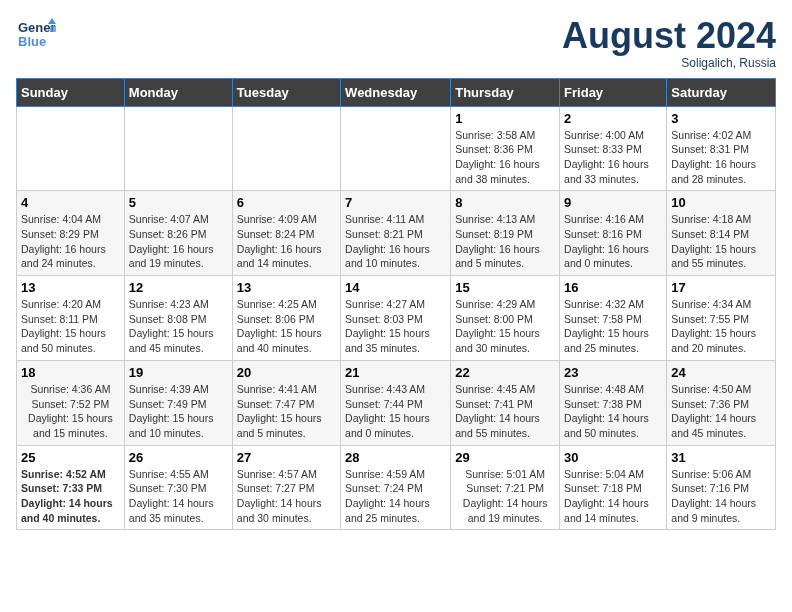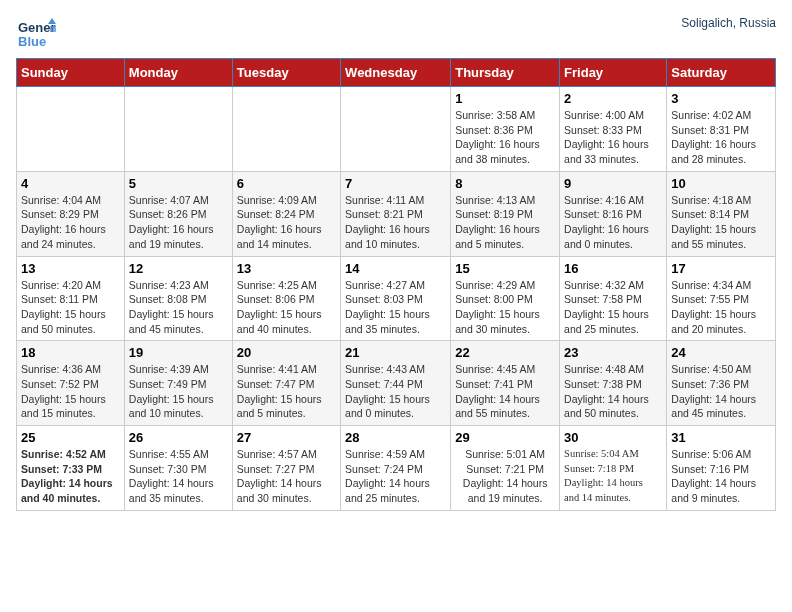--- a/index.html
+++ b/index.html
@@ -46,21 +46,21 @@
     .calendar-subtitle {
       font-size: 12px;
       color: #1a3a5c;
     }
     table {
       width: 100%;
       border-collapse: collapse;
       font-size: 11px;
     }
     thead tr th {
-      background-color: #b91c1c;
+      background-color: #404040;
       color: #fff;
       padding: 6px 4px;
       text-align: left;
       font-size: 13px;
       font-weight: bold;
       border: 1px solid #3a7fc1;
     }
     tbody tr td {
       border: 1px solid #ccc;
       vertical-align: top;
@@ -93,20 +93,21 @@
 <div class="header">
   <div class="logo">
     <svg class="logo-icon" viewBox="0 0 40 34">
       <text x="2" y="16" font-size="13" font-weight="bold" fill="#1a3a5c">General</text>
       <text x="2" y="30" font-size="13" font-weight="bold" fill="#4a90d9">Blue</text>
       <polygon points="32,8 40,8 36,2" fill="#4a90d9"></polygon>
       <polygon points="34,10 40,10 40,16 34,16" fill="#4a90d9" opacity="0.7"></polygon>
     </svg>
   </div>
   <div class="title-block">
+    <div class="calendar-title">August 2024</div>
     <div class="calendar-subtitle">Soligalich, Russia</div>
   </div>
 </div>
 
 <table>
   <thead>
     <tr>
     <th>Sunday</th>
         <th>Monday</th>
         <th>Tuesday</th>
@@ -242,21 +243,21 @@
           <div class="day-number">17</div>
           <div class="day-info" style="white-space: pre-line;">Sunrise: 4:34 AM
 Sunset: 7:55 PM
 Daylight: 15 hours
 and 20 minutes.</div>
         </td>
       </tr>
       <tr>
         <td>
           <div class="day-number">18</div>
-          <div class="day-info" style="white-space: pre-line;">Sunrise: 4:36 AM
+          <div class="day-info" style="white-space: pre-line; text-align: center;">Sunrise: 4:36 AM
 Sunset: 7:52 PM
 Daylight: 15 hours
 and 15 minutes.</div>
         </td>
         <td>
           <div class="day-number">19</div>
           <div class="day-info" style="white-space: pre-line;">Sunrise: 4:39 AM
 Sunset: 7:49 PM
 Daylight: 15 hours
 and 10 minutes.</div>
@@ -328,21 +329,21 @@
         </td>
         <td>
           <div class="day-number">29</div>
           <div class="day-info" style="white-space: pre-line; text-align: center;">Sunrise: 5:01 AM
 Sunset: 7:21 PM
 Daylight: 14 hours
 and 19 minutes.</div>
         </td>
         <td>
           <div class="day-number">30</div>
-          <div class="day-info" style="white-space: pre-line; font-family: Liberation Serif, serif;">Sunrise: 5:04 AM
+          <div class="day-info" style="white-space: pre-line;">Sunrise: 5:04 AM
 Sunset: 7:18 PM
 Daylight: 14 hours
 and 14 minutes.</div>
         </td>
         <td>
           <div class="day-number">31</div>
           <div class="day-info" style="white-space: pre-line;">Sunrise: 5:06 AM
 Sunset: 7:16 PM
 Daylight: 14 hours
 and 9 minutes.</div>

